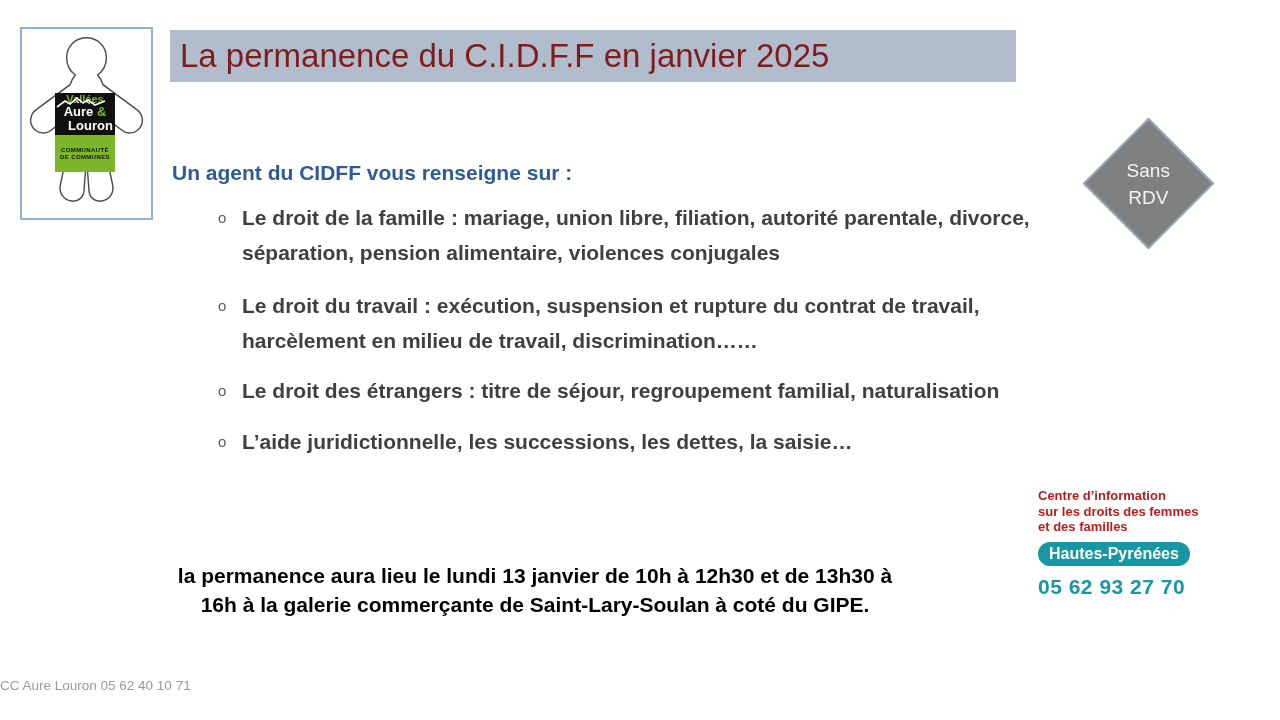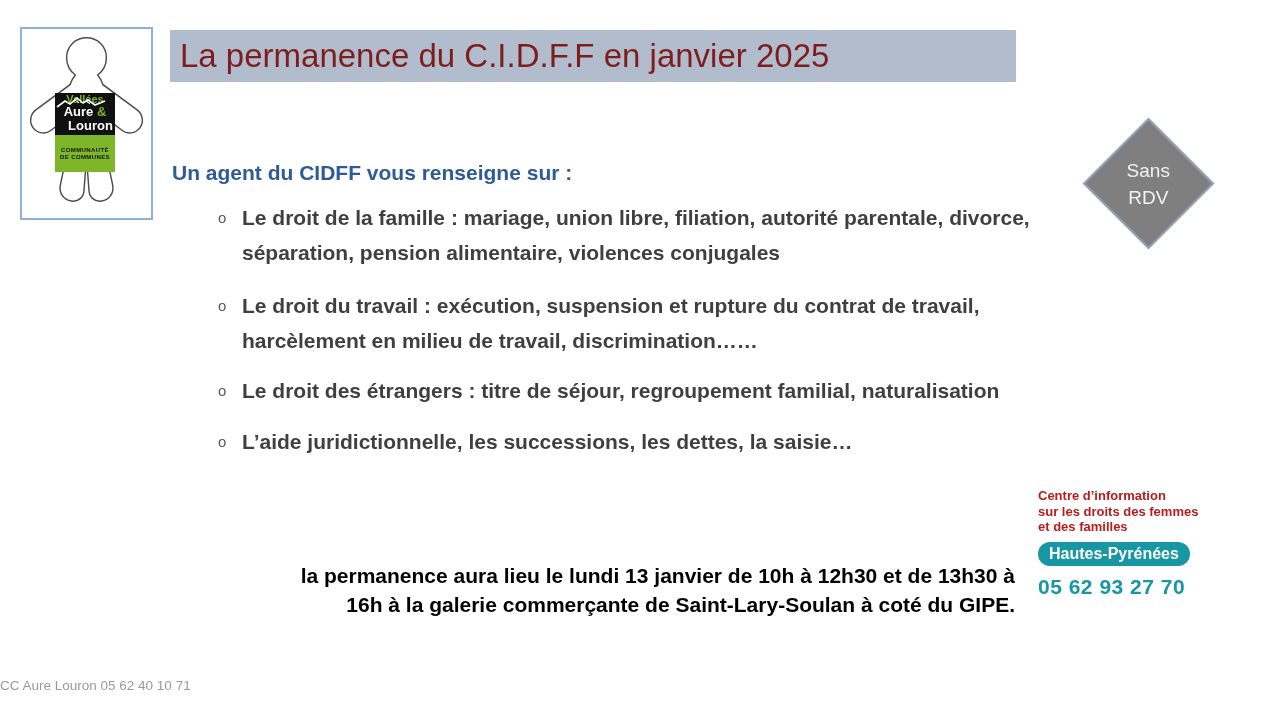--- a/index.html
+++ b/index.html
@@ -79,21 +79,21 @@
   }
   .cidff-tagline{color:#b91c1c;font-size:13px;font-weight:bold;line-height:15.5px;margin-top:18px;}
   .cidff-pill{
     display:inline-block;margin-top:7px;background:#1797a3;color:#fff;
     font-weight:bold;font-size:16px;padding:3px 11px;border-radius:12px;
   }
   .cidff-phone{color:#1797a3;font-weight:bold;font-size:21px;margin-top:9px;letter-spacing:.5px;}
 
   
   .announce{
-    position:absolute;left:55px;top:561px;width:960px;text-align:right;
+    position:absolute;left:55px;top:561px;width:960px;text-align:center;
     color:#000;font-weight:bold;font-size:21px;line-height:29px;
   }
 
   
   .footer{
     position:absolute;left:0;top:678px;width:100%;text-align:left;
     color:#9a9a9a;font-size:13.5px;
   }
 </style>
 </head>

